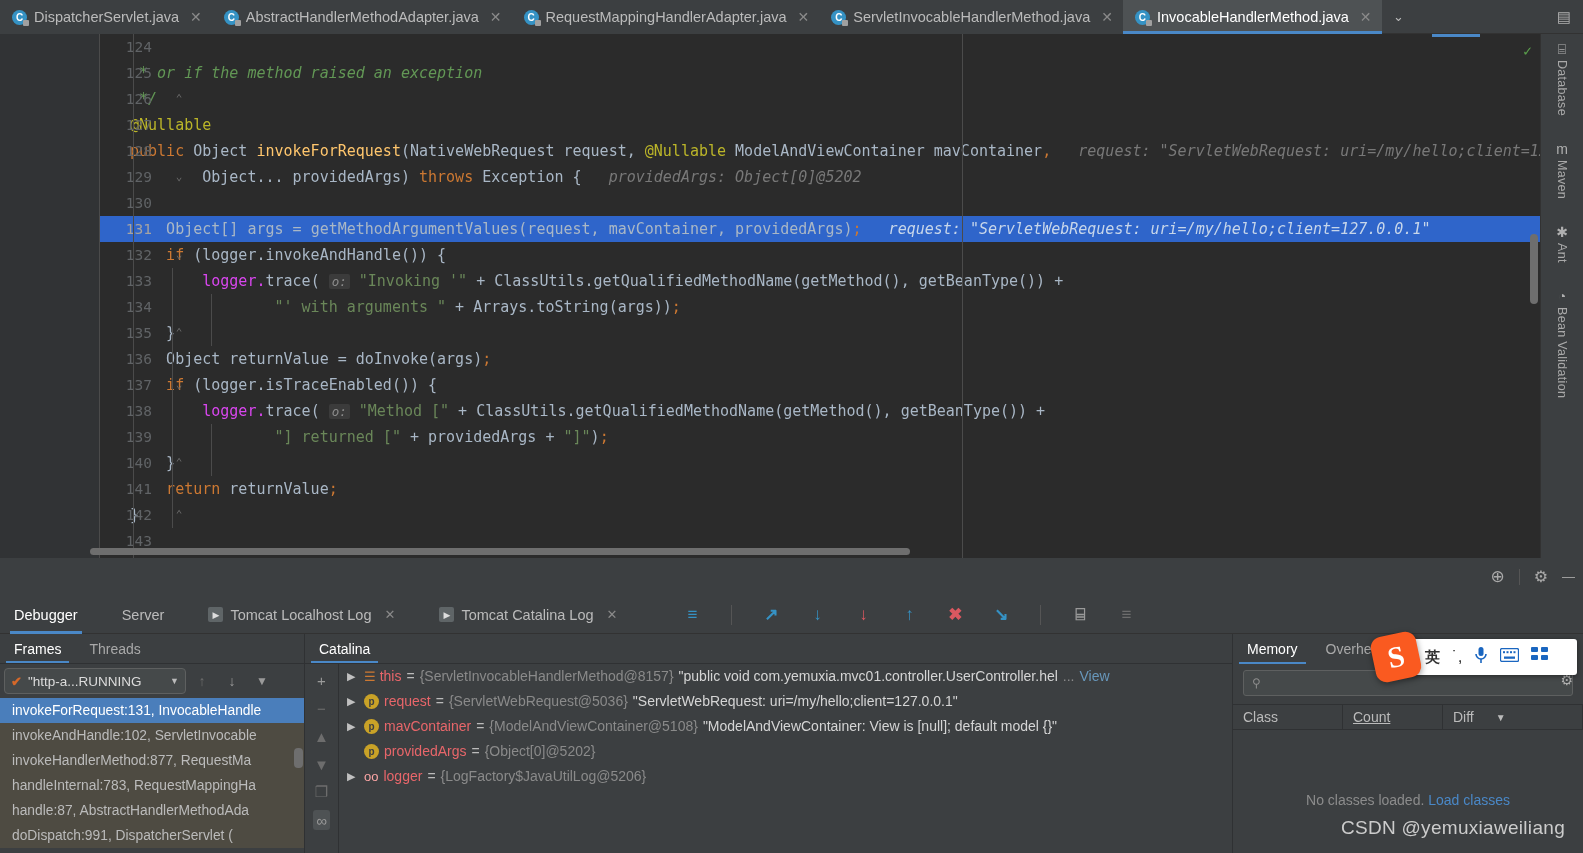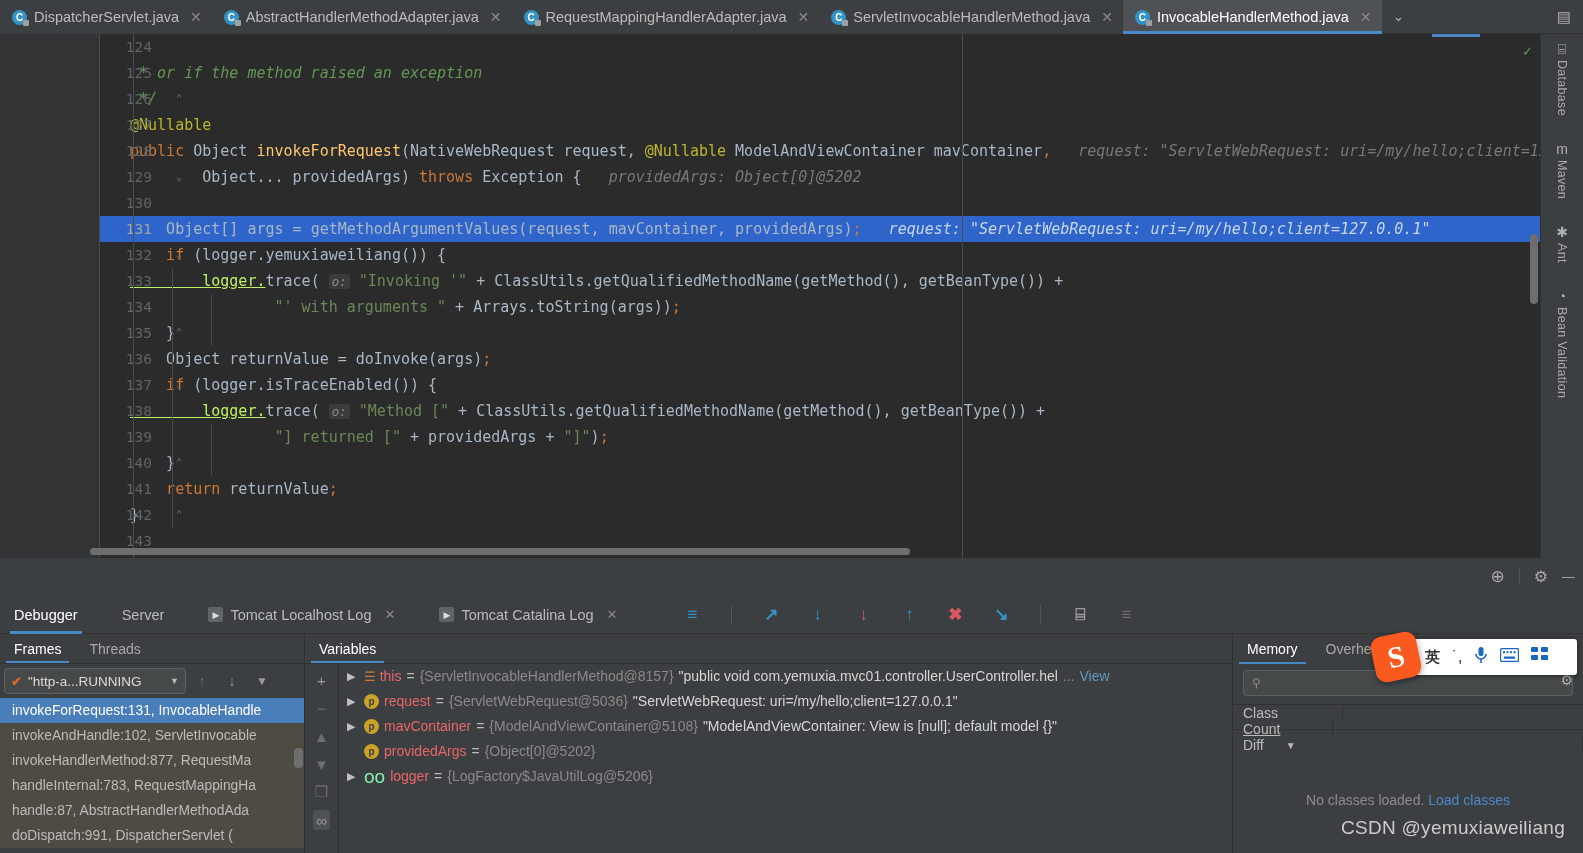--- a/index.html
+++ b/index.html
@@ -70,21 +70,21 @@
     color: #6e6e6e; font-size: 11px; line-height: 26px;
   }
   .hl-line { background: #2f65ca; }
   .code { padding-left: 30px; }
   .kw  { color: #cc7832; }
   .str { color: #6a8759; }
   .cmt { color: #629755; font-style: italic; }
   .cmtTag { color: #629755; font-style: italic; text-decoration: underline; }
   .ann { color: #bbb529; }
   .mth { color: #ffc66d; }
-  .fld { color: #bef264; text-decoration: underline; }
+  .fld { color: #d946ef; }
   .txt { color: #a9b7c6; }
   .hint { color: #787878; font-style: italic; }
   .hinti {
     color: #8c8c8c; background: #3b3b3b; border-radius: 2px;
     padding: 0 3px; font-style: italic; font-size: 12.5px;
   }
   .hl-line .hint { color: #c7d6ea; }
   .indentguide {
     position: absolute; top: 0; bottom: 0; width: 1px; background: #4b4b4b;
   }
@@ -219,38 +219,38 @@
     height: 25px; line-height: 25px; font-size: 14px; white-space: nowrap;
     display: flex; align-items: center; gap: 5px; padding-left: 8px; color: #bbbbbb;
   }
   .arrow { color: #c0c0c0; font-size: 11px; width: 12px; display:inline-block; }
   .arrow.hidden { visibility: hidden; }
   .vico-this { color: #cc7832; font-size: 13px; letter-spacing:-1px; }
   .vico-p {
     width: 15px; height: 15px; border-radius: 50%; background: #c9a227; color: #3c3f41;
     font-size: 10px; display:flex; align-items:center; justify-content:center; font-weight:bold;
   }
-  .vico-log { color: #86efac; font-size: 19px; }
+  .vico-log { color: #fca5a5; font-size: 13px; }
   .vname { color: #e8666a; }
   .veq { color: #bbbbbb; }
   .vtype { color: #8a8a8a; }
   .vstr { color: #d5d5d5; }
   .vview { color: #6897bb; }
 
   
   .mem-search {
     margin: 6px 10px 0 10px; height: 26px; background: #45494a;
     border: 1px solid #5e6060; border-radius: 3px; display: flex; align-items: center;
     padding: 0 8px; color: #8c8c8c; font-size: 13px; gap: 6px;
   }
   .mem-gear { position: absolute; right: 10px; top: 38px; color: #b0b0b0; font-size: 14px; }
   .mem-cols {
     margin-top: 8px; height: 26px; display: flex; align-items: stretch;
     border-top: 1px solid #2f3133; border-bottom: 1px solid #2f3133;
-    color: #bbbbbb; font-size: 14px; flex-direction: column;
+    color: #bbbbbb; font-size: 14px;
   }
   .mem-col {
     display: flex; align-items: center; padding-left: 10px; border-right: 1px solid #2f3133;
   }
   .mem-col.c1 { width: 110px; }
   .mem-col.c2 { width: 100px; text-decoration: underline; }
   .mem-col.c3 { flex: 1; gap: 22px; }
   .mem-empty {
     margin-top: 62px; text-align: center; font-size: 14px; color: #8c8c8c;
   }
@@ -317,21 +317,21 @@
     <div class="gutter-sep"></div>
     <div class="codearea" id="codearea">
         <div class="line"><span class="ln">124</span></div>
         <div class="line"><span class="ln">125</span><span class="code"><span class="cmt"> * or if the method raised an exception</span></span></div>
         <div class="line"><span class="ln">126</span><span class="fold">⌃</span><span class="code"><span class="cmt"> */</span></span></div>
         <div class="line"><span class="ln">127</span><span class="code"><span class="ann">@Nullable</span></span></div>
         <div class="line"><span class="ln">128</span><span class="code"><span class="kw">public </span><span class="txt">Object </span><span class="mth">invokeForRequest</span><span class="txt">(NativeWebRequest request, </span><span class="ann">@Nullable</span><span class="txt"> ModelAndViewContainer mavContainer</span><span class="kw">,</span><span class="hint">   request: "ServletWebRequest: uri=/my/hello;client=127.0.0.1"</span></span></div>
         <div class="line"><span class="ln">129</span><span class="fold">⌄</span><span class="code"><span class="txt">        Object... providedArgs) </span><span class="kw">throws </span><span class="txt">Exception {</span><span class="hint">   providedArgs: Object[0]@5202</span></span></div>
         <div class="line"><span class="ln">130</span><span class="code"><span class="txt"></span></span></div>
         <div class="line hl-line"><span class="ln cur">131</span><span class="code"><span class="txt">    Object[] args = </span><span class="txt">getMethodArgumentValues</span><span class="txt">(request, mavContainer, providedArgs)</span><span class="kw">;</span><span class="hint">   request: "ServletWebRequest: uri=/my/hello;client=127.0.0.1"</span></span></div>
-        <div class="line"><span class="ln">132</span><span class="fold">⌄</span><span class="code"><span class="kw">    if </span><span class="txt">(logger.</span><span class="txt">yemuxiaweiliang</span><span class="txt">()) {</span></span></div>
+        <div class="line"><span class="ln">132</span><span class="fold">⌄</span><span class="code"><span class="kw">    if </span><span class="txt">(logger.</span><span class="txt">invokeAndHandle</span><span class="txt">()) {</span></span></div>
         <div class="line"><span class="ln">133</span><span class="code"><span class="fld">        logger.</span><span class="txt">trace</span><span class="txt">( </span><span class="hinti">o:</span><span class="str"> "Invoking '"</span><span class="txt"> + ClassUtils.</span><span class="txt">getQualifiedMethodName</span><span class="txt">(getMethod(), getBeanType()) +</span></span></div>
         <div class="line"><span class="ln">134</span><span class="code"><span class="str">                "' with arguments "</span><span class="txt"> + Arrays.</span><span class="txt">toString</span><span class="txt">(args))</span><span class="kw">;</span></span></div>
         <div class="line"><span class="ln">135</span><span class="fold">⌃</span><span class="code"><span class="txt">    }</span></span></div>
         <div class="line"><span class="ln">136</span><span class="code"><span class="txt">    Object returnValue = doInvoke(args)</span><span class="kw">;</span></span></div>
         <div class="line"><span class="ln">137</span><span class="fold">⌄</span><span class="code"><span class="kw">    if </span><span class="txt">(logger.isTraceEnabled()) {</span></span></div>
         <div class="line"><span class="ln">138</span><span class="code"><span class="fld">        logger.</span><span class="txt">trace</span><span class="txt">( </span><span class="hinti">o:</span><span class="str"> "Method ["</span><span class="txt"> + ClassUtils.</span><span class="txt">getQualifiedMethodName</span><span class="txt">(getMethod(), getBeanType()) +</span></span></div>
         <div class="line"><span class="ln">139</span><span class="code"><span class="str">                "] returned ["</span><span class="txt"> + providedArgs + </span><span class="str">"]"</span><span class="txt">)</span><span class="kw">;</span></span></div>
         <div class="line"><span class="ln">140</span><span class="fold">⌃</span><span class="code"><span class="txt">    }</span></span></div>
         <div class="line"><span class="ln">141</span><span class="code"><span class="kw">    return </span><span class="txt">returnValue</span><span class="kw">;</span></span></div>
         <div class="line"><span class="ln">142</span><span class="fold">⌃</span><span class="code"><span class="txt">}</span></span></div>
@@ -452,21 +452,21 @@
           <div class="frame-item">handle:87, AbstractHandlerMethodAda</div>
           <div class="frame-item">doDispatch:991, DispatcherServlet (</div>
         </div>
       <div class="frames-scroll" style="top:114px"></div>
     </div>
     <div class="pane-div" style="left:304px"></div>
 
     <div class="pane-vars">
       <div class="pane-tabs pane-tabs-line">
         <div class="ptab active">
-          <span>Variables</span>
+          <span>Catalina</span>
         </div>
       </div>
       <div class="vars-toolcol" id="varstool">
           <div class="vtool">+</div>
           <div class="vtool dim">−</div>
           <div class="vtool dim">▲</div>
           <div class="vtool dim">▼</div>
           <div class="vtool dim">❐</div>
           <div class="vtool boxed">∞</div>
         </div>

